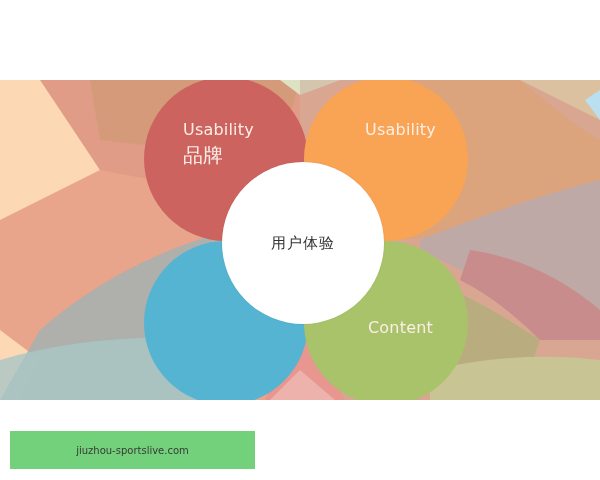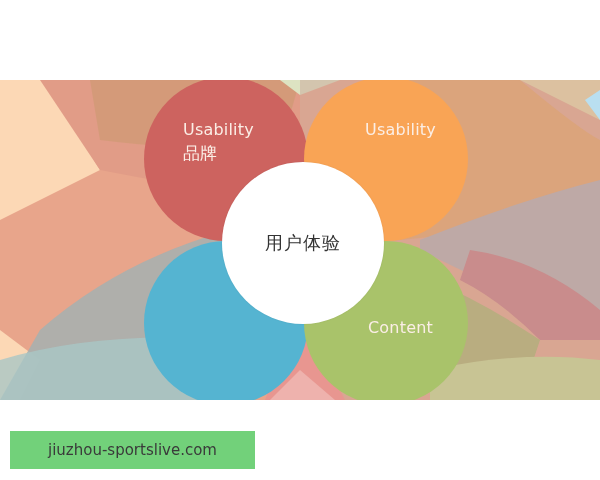--- a/index.html
+++ b/index.html
@@ -2,25 +2,25 @@
 <html><head>
   <meta charset="utf-8">
   <style>
     html, body { margin:0; padding:0; background:#ffffff; }
     body { width:600px; height:480px; position:relative; overflow:hidden; font-family:"DejaVu Sans", sans-serif; }
     .banner { position:absolute; left:0; top:80px; width:600px; height:320px; overflow:hidden; background:#e6a68c; }
     .banner svg { position:absolute; left:0; top:0; }
     .circle { position:absolute; border-radius:50%; }
     .petal-label { position:absolute; color:#fbeee6; line-height:1.2; font-size:16px; }
     .petal-label .en { display:block; letter-spacing:0.2px; }
-    .petal-label .zh { display:block; font-size:17px; margin-top:4px; }
+    .petal-label .zh { display:block; font-size:20px; margin-top:4px; }
     .center-circle { position:absolute; left:222px; top:82px; width:162px; height:162px; border-radius:50%; background:#ffffff; box-shadow:0 0 2px rgba(0,0,0,0.08); display:flex; align-items:center; justify-content:center; }
-    .center-label { font-size:18px; color:#333333; letter-spacing:1px; }
+    .center-label { font-size:15px; color:#333333; letter-spacing:1px; }
     .footer-badge { position:absolute; left:10px; top:431px; width:245px; height:38px; background:#72d17a; display:flex; align-items:center; justify-content:center; }
-    .footer-text { font-size:15px; color:#3a3a3a; font-family:"DejaVu Sans", sans-serif; }
+    .footer-text { font-size:10px; color:#3a3a3a; font-family:"DejaVu Sans", sans-serif; }
   </style>
 </head>
 <body>
 
 <div class="banner">
   <svg width="600" height="320" viewBox="0 0 600 320">
     <rect x="0" y="0" width="600" height="320" fill="#e8a58b"></rect>
 
     <path d="M0,0 L60,0 Q80,60 100,90 L0,140 Z" fill="#fcd8b5"></path>
     <path d="M0,250 L40,280 L20,320 L0,320 Z" fill="#fcd8b5"></path>

